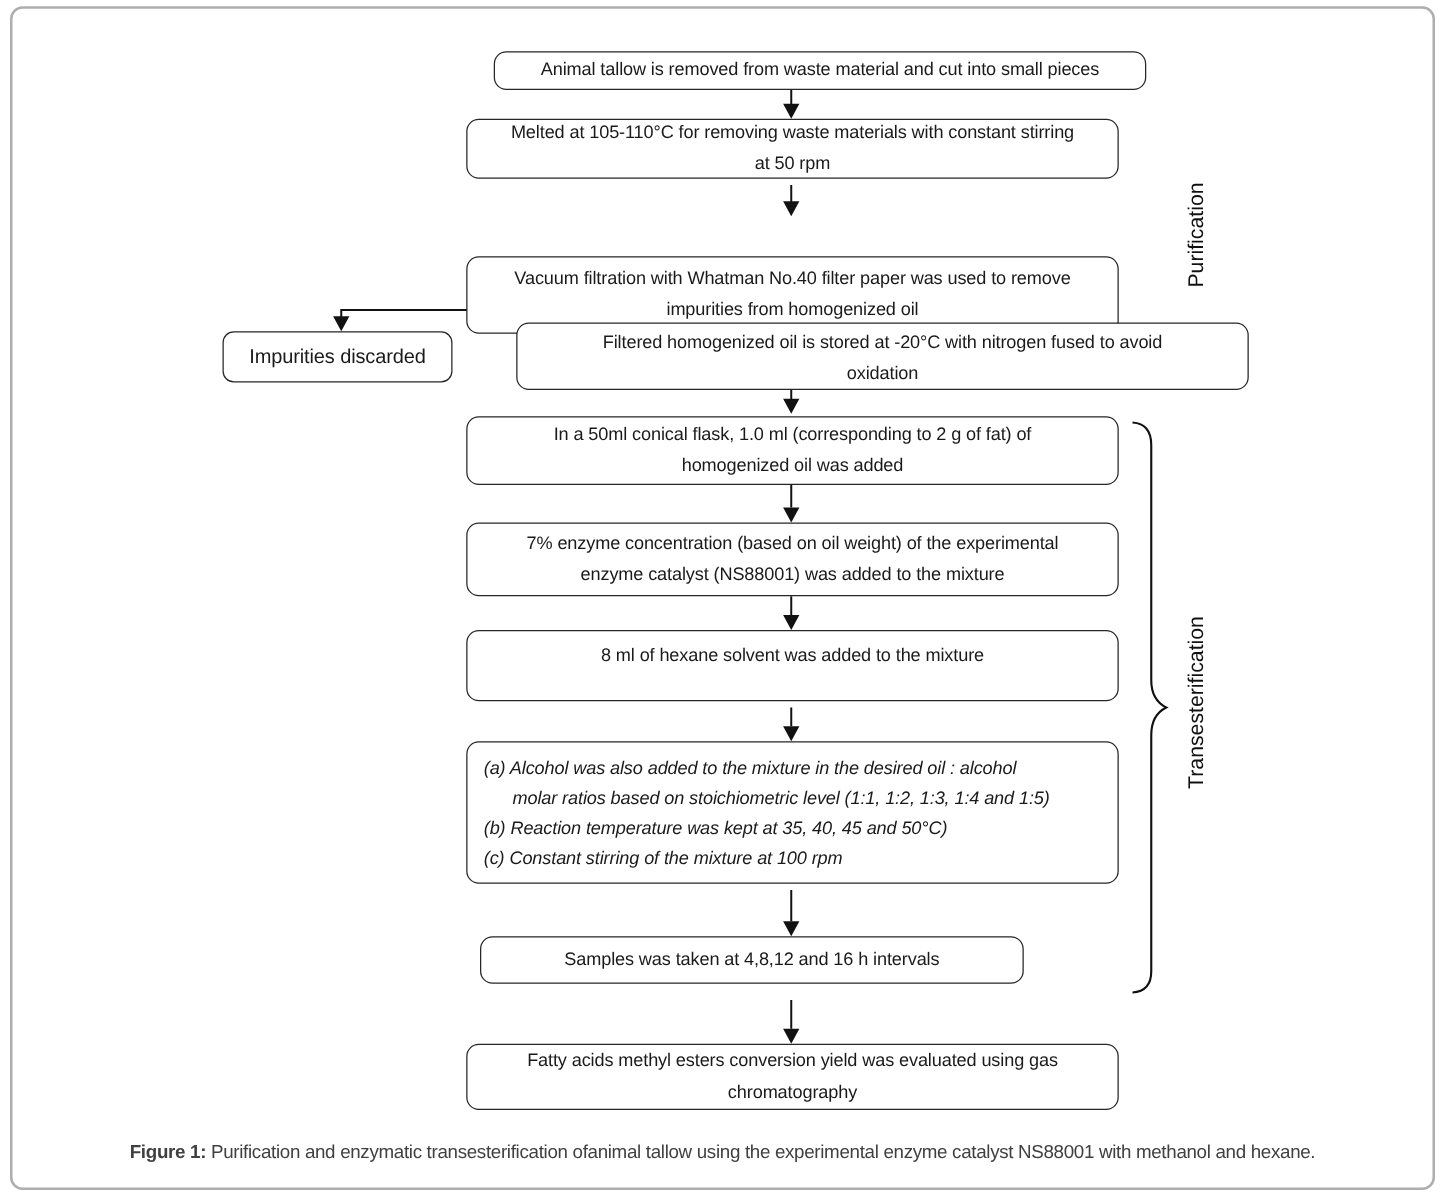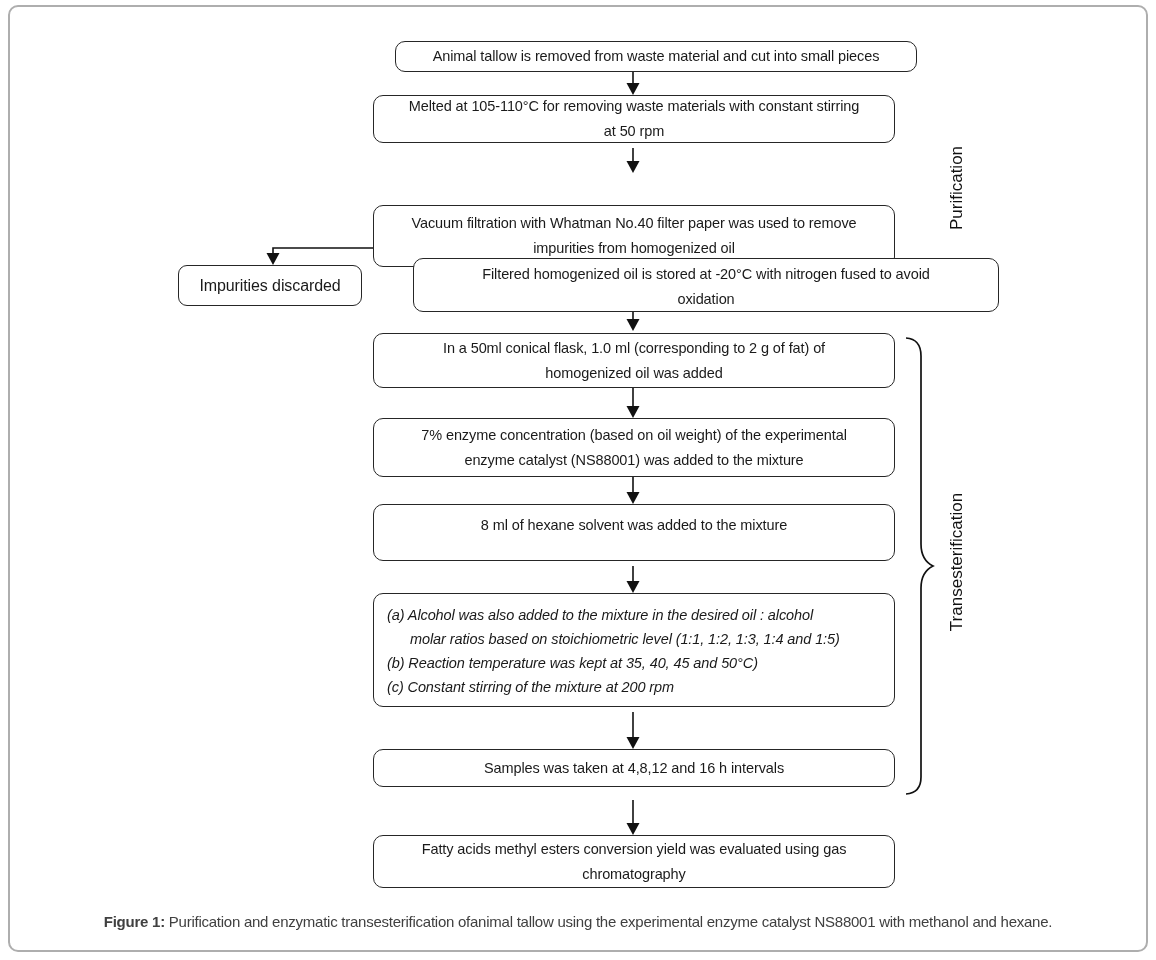--- a/index.html
+++ b/index.html
@@ -28,21 +28,21 @@
   .box.left .indent { padding-left:23px; }
   #b1 { left:395px; top:41px;  width:522px; height:31px; }
   #b2 { left:373px; top:95px;  width:522px; height:48px; }
   #b3 { left:373px; top:173px; width:522px; height:62px;margin-top:32px; }
   #imp{ left:178px; top:265px; width:184px; height:41px; font-size:16px; border-radius:9px; }
   #b4 { left:373px; top:258px; width:586px; height:54px;margin-left:40px; }
   #b5 { left:373px; top:333px; width:522px; height:55px; }
   #b6 { left:373px; top:418px; width:522px; height:59px; }
   #b7 { left:373px; top:504px; width:522px; height:57px; }
   #b8 { left:373px; top:593px; width:522px; height:114px; }
-  #b9 { left:373px; top:749px; width:522px; height:38px; }
+  #b9 { left:384px; top:749px; width:435px; height:38px; }
   #b10{ left:373px; top:835px; width:522px; height:53px; }
   .vlabel {
     position:absolute; white-space:nowrap; font-size:17px; color:#111;
     transform:translate(-50%,-50%) rotate(-90deg);
   }
   #lbl-purification { left:957px; top:188px; }
   #lbl-transesterification { left:957px; top:562px; }
   .caption {
     position:absolute; left:0; top:913px; width:1156px; text-align:center;
     font-size:15px; letter-spacing:-0.25px; color:#404040;
@@ -116,21 +116,21 @@
 </div>
 
 <div class="box topalign" id="b7">
   <div class="ln">8 ml of hexane solvent was added to the mixture</div>
 </div>
 
 <div class="box left" id="b8">
   <div class="ln">(a) Alcohol was also added to the mixture in the desired oil : alcohol</div>
   <div class="ln indent">molar ratios based on stoichiometric level (1:1, 1:2, 1:3, 1:4 and 1:5)</div>
   <div class="ln">(b) Reaction temperature was kept at 35, 40, 45 and 50°C)</div>
-  <div class="ln">(c) Constant stirring of the mixture at 200 rpm</div>
+  <div class="ln">(c) Constant stirring of the mixture at 100 rpm</div>
 </div>
 
 <div class="box" id="b9">
   <div class="ln">Samples was taken at 4,8,12 and 16 h intervals</div>
 </div>
 
 <div class="box" id="b10">
   <div class="ln">Fatty acids methyl esters conversion yield was evaluated using gas</div>
   <div class="ln">chromatography</div>
 </div>

